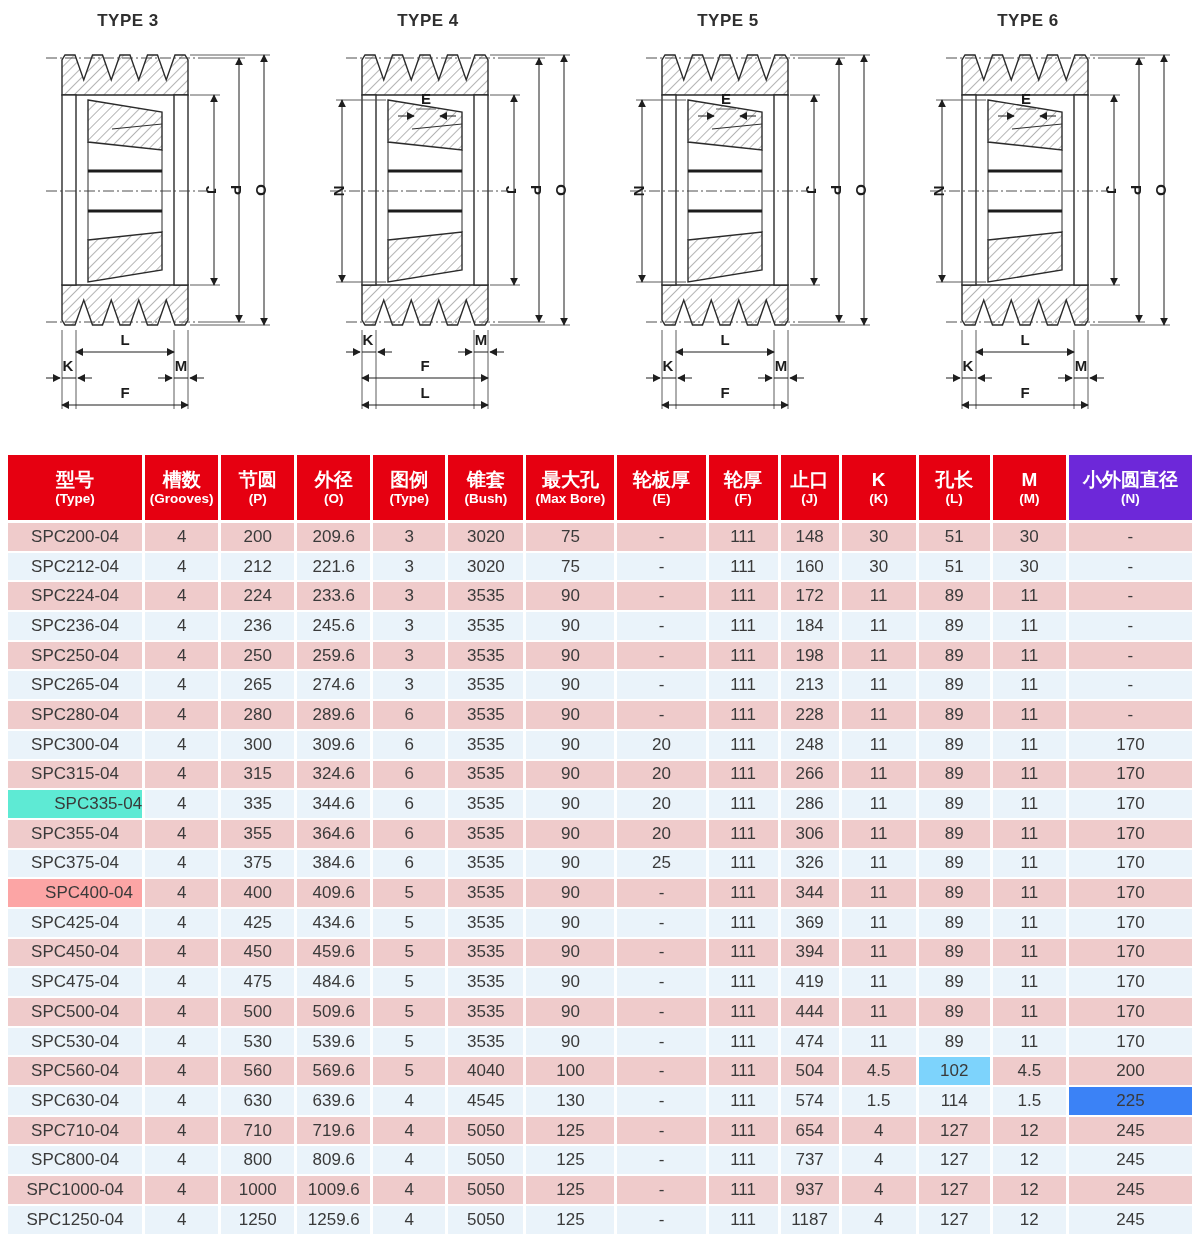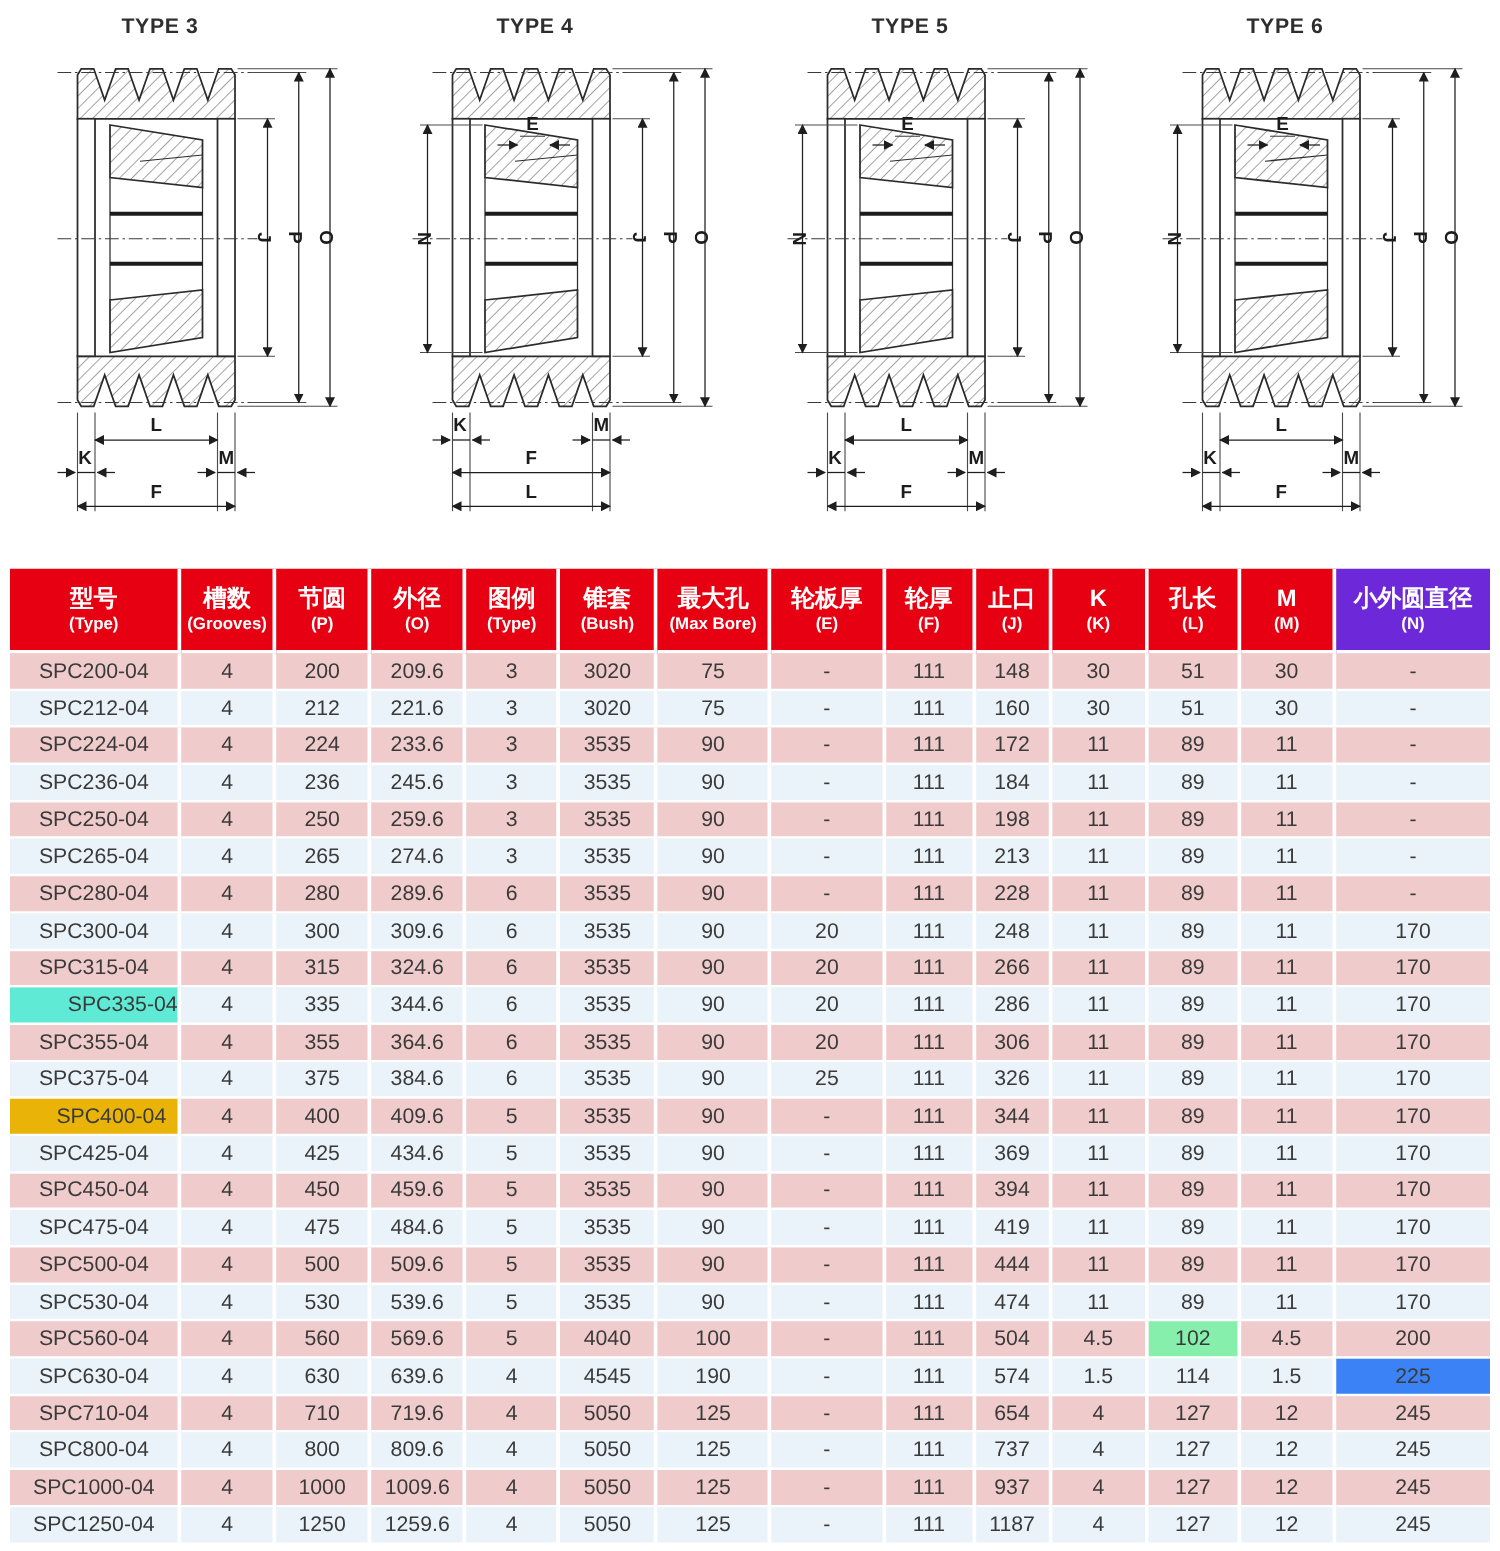--- a/index.html
+++ b/index.html
@@ -535,21 +535,21 @@
             <td style="background: rgb(234, 243, 250);">90</td>
             <td style="background: rgb(234, 243, 250);">25</td>
             <td style="background: rgb(234, 243, 250);">111</td>
             <td style="background: rgb(234, 243, 250);">326</td>
             <td style="background: rgb(234, 243, 250);">11</td>
             <td style="background: rgb(234, 243, 250);">89</td>
             <td style="background: rgb(234, 243, 250);">11</td>
             <td style="background: rgb(234, 243, 250);">170</td>
           </tr>
           <tr>
-            <td style="background: #eab308; padding-left: 28px;">SPC400-04</td>
+            <td style="background: #fca5a5; padding-left: 28px;">SPC400-04</td>
             <td style="background: rgb(239, 203, 203);">4</td>
             <td style="background: rgb(239, 203, 203);">400</td>
             <td style="background: rgb(239, 203, 203);">409.6</td>
             <td style="background: rgb(239, 203, 203);">5</td>
             <td style="background: rgb(239, 203, 203);">3535</td>
             <td style="background: rgb(239, 203, 203);">90</td>
             <td style="background: rgb(239, 203, 203);">-</td>
             <td style="background: rgb(239, 203, 203);">111</td>
             <td style="background: rgb(239, 203, 203);">344</td>
             <td style="background: rgb(239, 203, 203);">11</td>
@@ -642,32 +642,32 @@
             <td style="background: rgb(239, 203, 203);">4</td>
             <td style="background: rgb(239, 203, 203);">560</td>
             <td style="background: rgb(239, 203, 203);">569.6</td>
             <td style="background: rgb(239, 203, 203);">5</td>
             <td style="background: rgb(239, 203, 203);">4040</td>
             <td style="background: rgb(239, 203, 203);">100</td>
             <td style="background: rgb(239, 203, 203);">-</td>
             <td style="background: rgb(239, 203, 203);">111</td>
             <td style="background: rgb(239, 203, 203);">504</td>
             <td style="background: rgb(239, 203, 203);">4.5</td>
-            <td style="background: #86efac;">102</td>
+            <td style="background: #7dd3fc;">102</td>
             <td style="background: rgb(239, 203, 203);">4.5</td>
             <td style="background: rgb(239, 203, 203);">200</td>
           </tr>
           <tr>
             <td style="background: rgb(234, 243, 250);">SPC630-04</td>
             <td style="background: rgb(234, 243, 250);">4</td>
             <td style="background: rgb(234, 243, 250);">630</td>
             <td style="background: rgb(234, 243, 250);">639.6</td>
             <td style="background: rgb(234, 243, 250);">4</td>
             <td style="background: rgb(234, 243, 250);">4545</td>
-            <td style="background: rgb(234, 243, 250);">190</td>
+            <td style="background: rgb(234, 243, 250);">130</td>
             <td style="background: rgb(234, 243, 250);">-</td>
             <td style="background: rgb(234, 243, 250);">111</td>
             <td style="background: rgb(234, 243, 250);">574</td>
             <td style="background: rgb(234, 243, 250);">1.5</td>
             <td style="background: rgb(234, 243, 250);">114</td>
             <td style="background: rgb(234, 243, 250);">1.5</td>
             <td style="background: #3b82f6;">225</td>
           </tr>
           <tr>
             <td style="background: rgb(239, 203, 203);">SPC710-04</td>

